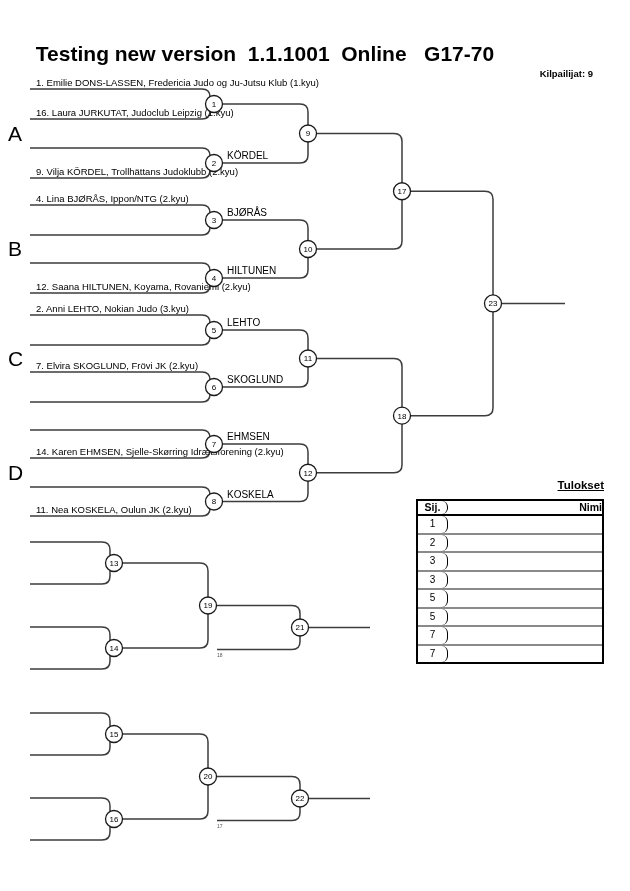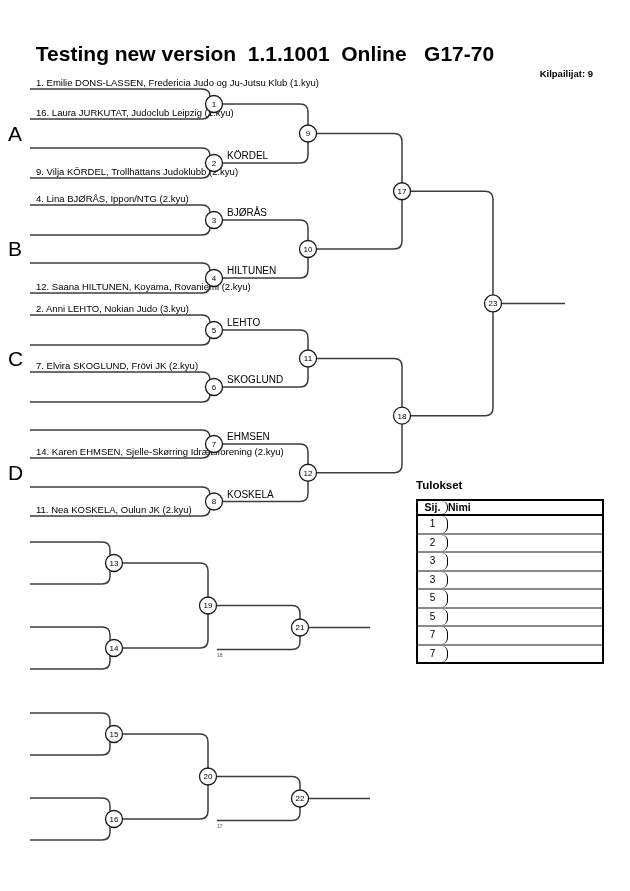--- a/index.html
+++ b/index.html
@@ -3,31 +3,31 @@
 <meta charset="utf-8">
 <style>
   html,body{margin:0;padding:0;background:#fff;}
   body{width:630px;height:891px;position:relative;overflow:hidden;
        font-family:"Liberation Sans",sans-serif;color:#000;}
   .title{position:absolute;top:42px;left:0;width:530px;text-align:center;
          font-size:21px;font-weight:bold;white-space:pre;}
   .participants{position:absolute;top:68px;right:37px;font-size:9.5px;font-weight:bold;}
   svg{position:absolute;left:0;top:0;}
   svg text{font-family:"Liberation Sans",sans-serif;}
-  .results-title{position:absolute;left:416px;top:479px;width:188px;text-align:left;
-                 font-size:11.5px;font-weight:bold;}
+  .results-title{position:absolute;left:416px;top:479px;width:188px;text-align:right;
+                 font-size:11.5px;font-weight:bold;text-decoration:underline;}
   .results{position:absolute;left:416px;top:499px;width:184px;border:2px solid #000;
            background:#fff;}
   .results .hdr{display:flex;height:13px;border-bottom:2px solid #000;
                 font-size:10.5px;font-weight:bold;line-height:12px;}
   .results .row{display:flex;height:16.5px;border-top:2px solid #8a8a8a;
                 font-size:10px;line-height:16px;}
   .results .row:first-of-type{border-top:none;}
   .results .c1{width:29px;border-right:1.5px solid #000;text-align:center;flex:none;border-radius:6px;}
-  .results .c2{flex:1;text-align:left;}
+  .results .c2{flex:1;text-align:right;}
   .results .row .c2{text-align:left;padding-left:4px;}
 </style>
 </head>
 <body>
 
 <div class="title">Testing new version  1.1.1001  Online   G17-70</div>
 <div class="participants">Kilpailijat: 9</div>
 
 <svg id="bracket" width="630" height="891" viewBox="0 0 630 891">
     <g>

